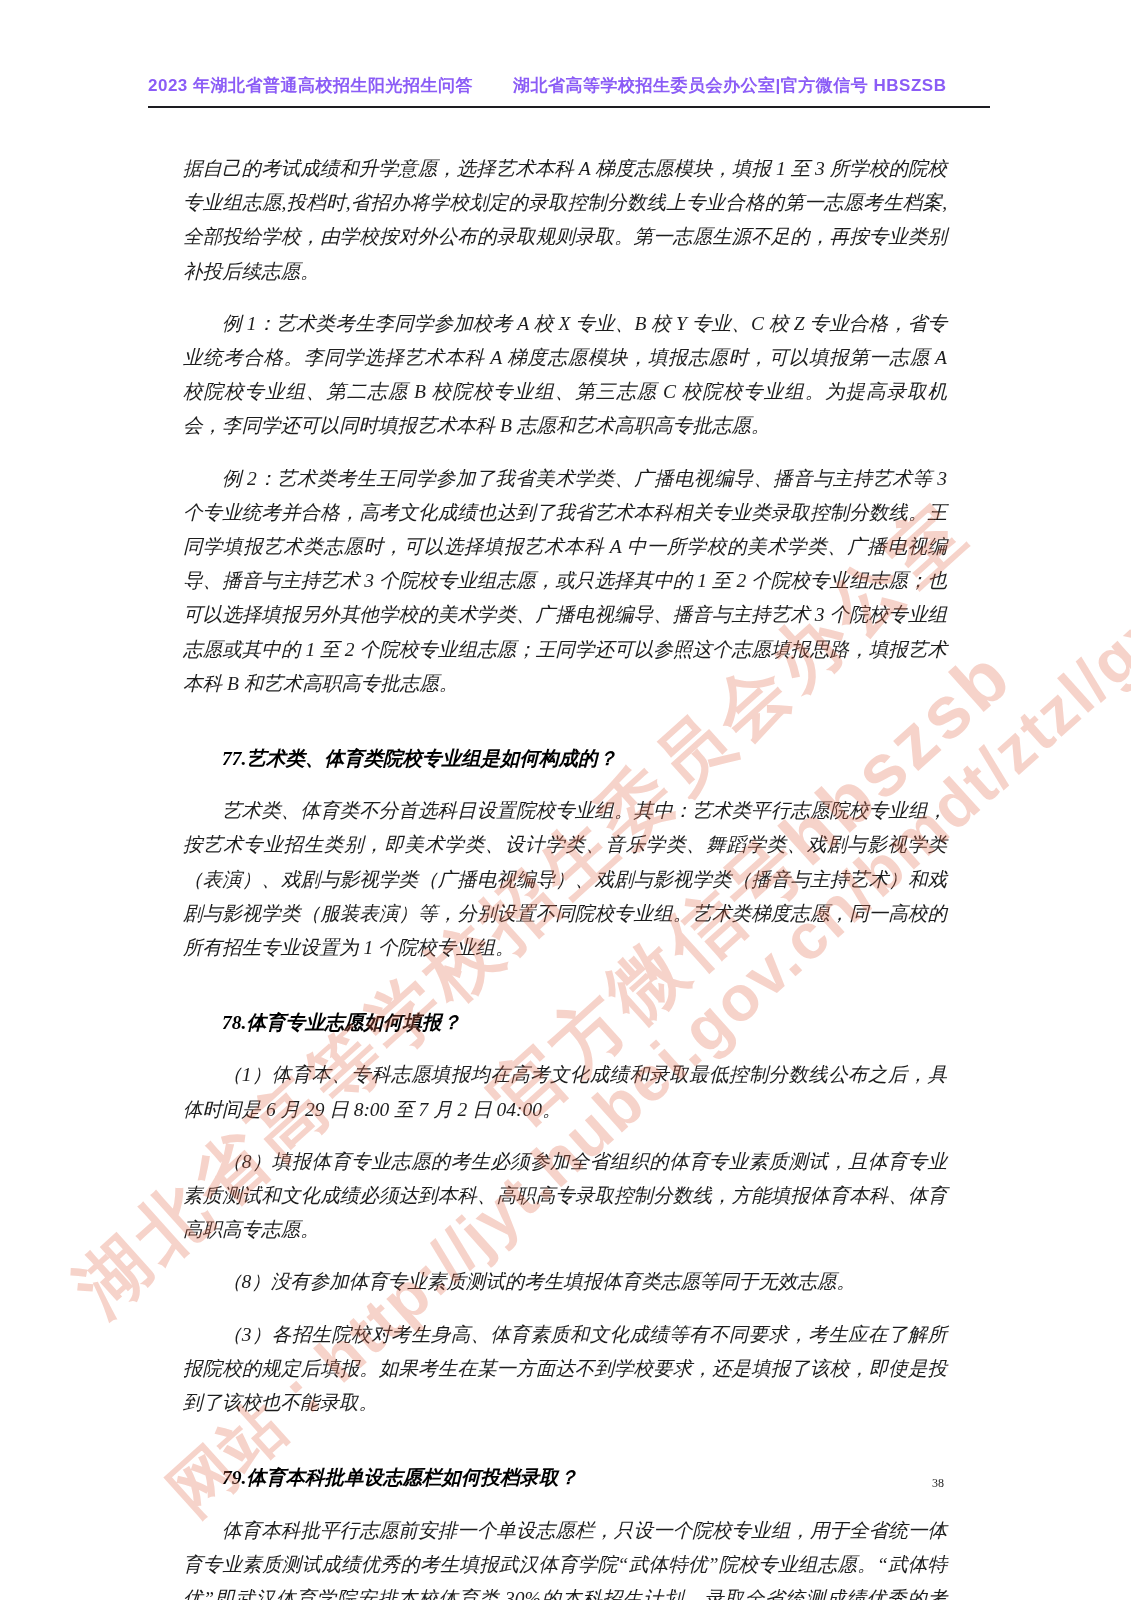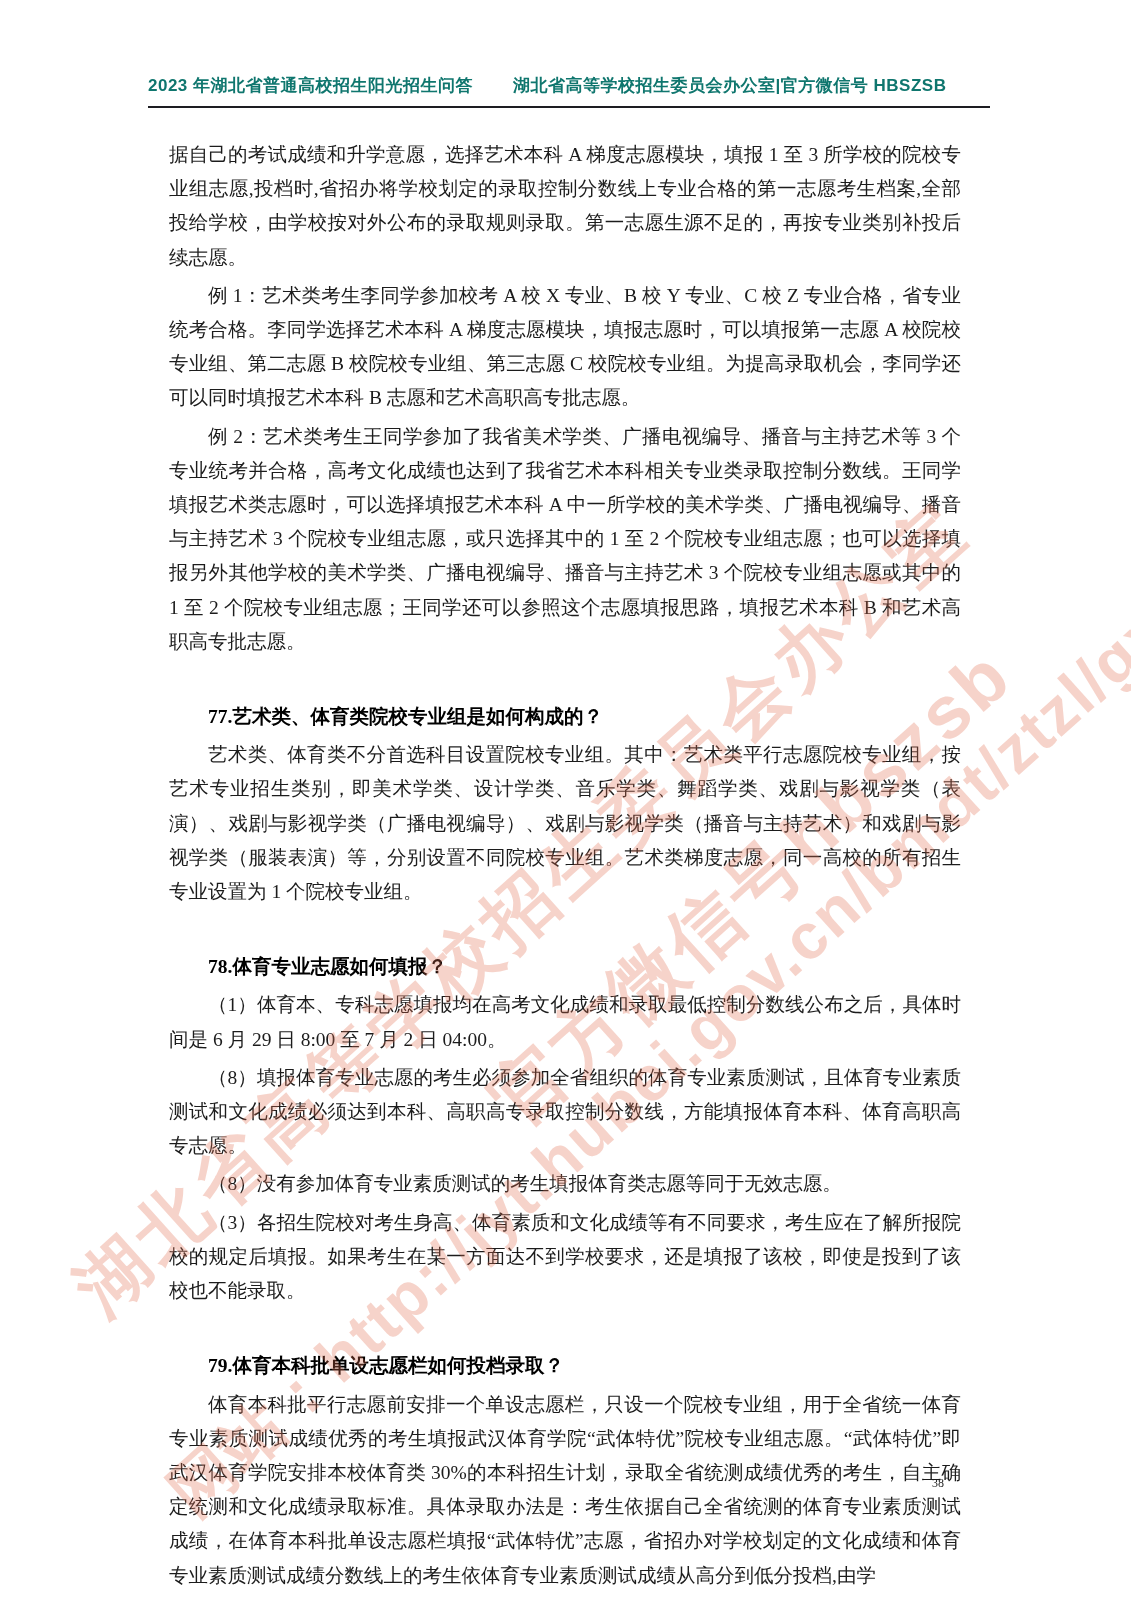--- a/index.html
+++ b/index.html
@@ -12,29 +12,29 @@
     font-family:"Liberation Serif","DejaVu Serif",serif;
   }
   
   .header{
     position:absolute;left:148px;top:74px;width:842px;
     display:flex;gap:40px;align-items:baseline;
     padding-bottom:9px;
     border-bottom:2px solid #1d1d22;
     font-family:"Liberation Sans","DejaVu Sans",sans-serif;
     font-weight:bold;font-size:17px;letter-spacing:.5px;
-    color:#0f766e;white-space:nowrap;
+    color:#8b5cf6;white-space:nowrap;
   }
   
   .content{
     position:absolute;left:165px;top:134px;width:800px;
     font-size:19.5px;line-height:34.2px;color:#1c1c1c;
     text-align:justify;
   }
-  .content p{margin:4px;}
+  .content p{margin:18px;font-style:italic;}
   .content p.para{text-indent:2em;}
   .content p.para.no-indent{text-indent:0;}
   .content p.heading{
     font-weight:bold;text-indent:2em;
     margin-top:41px;
     color:#000000;
   }
   
   .watermark{position:absolute;inset:0;pointer-events:none;z-index:6;}
   .wm{

